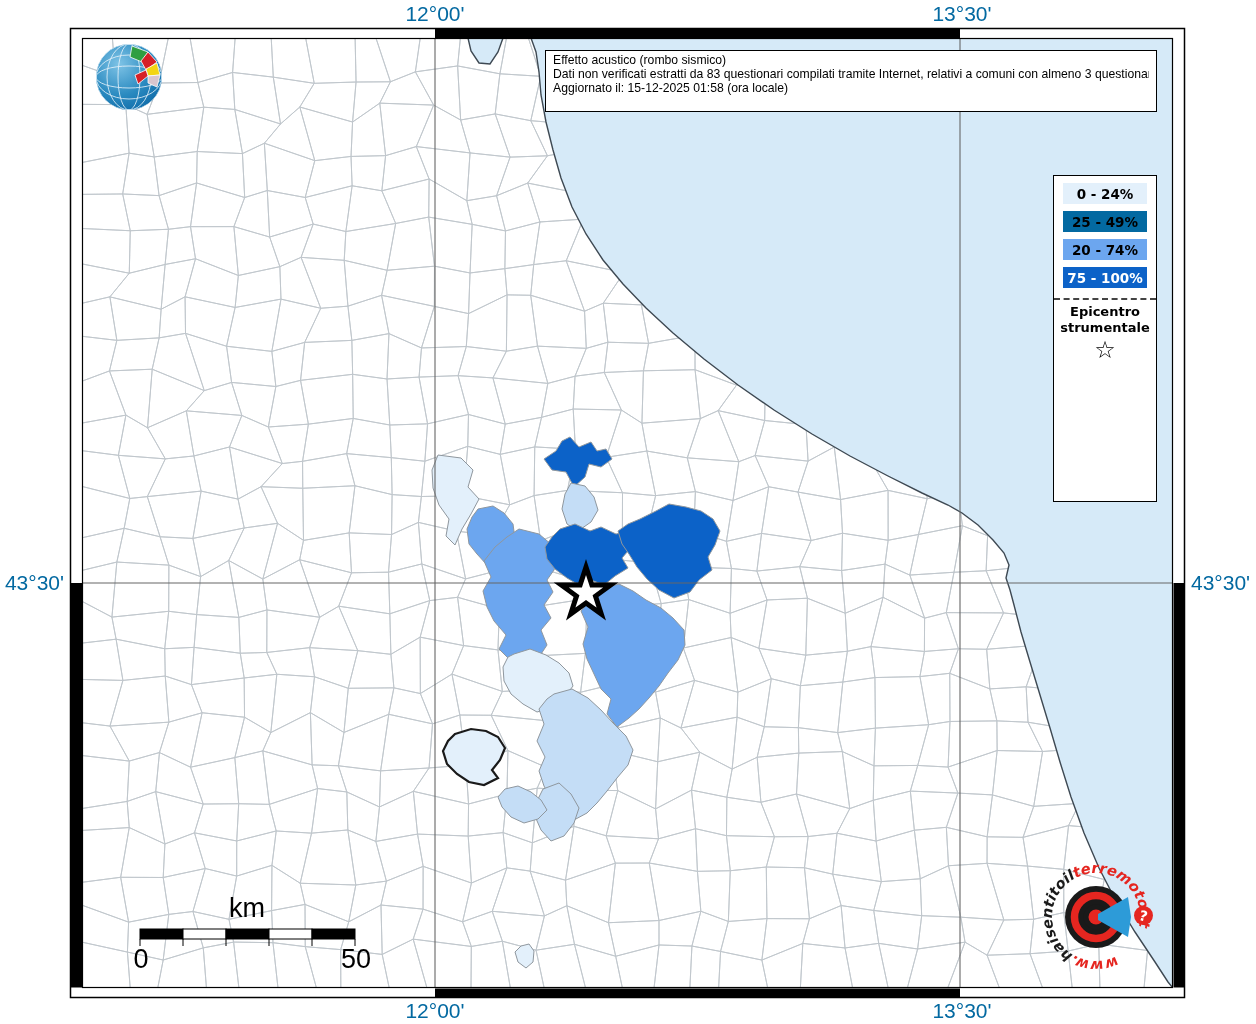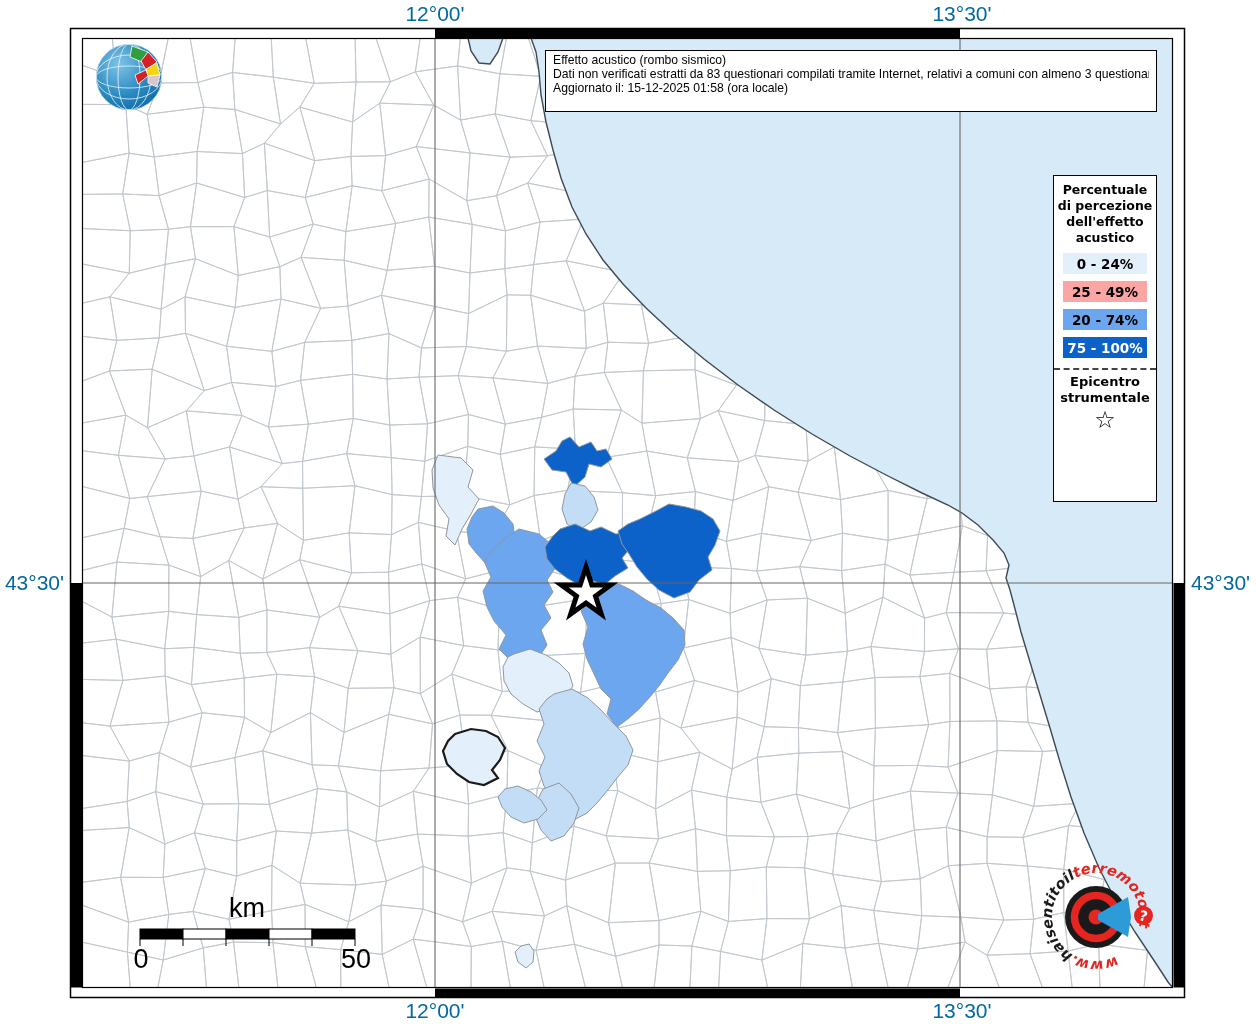--- a/index.html
+++ b/index.html
@@ -872,26 +872,25 @@
         <polygon points="38,4 54,10 48,20 36,15" fill="#2F9E41"></polygon>
         <polygon points="54,10 63,20 52,28 47,19" fill="#D62027"></polygon>
         <polygon points="63,21 66,33 54,34 52,27" fill="#F3D513"></polygon>
         <polygon points="52,28 54,34 44,42 41,33" fill="#D62027"></polygon>
         <polygon points="66,33 63,45 54,41 54,34" fill="#D9C5CE"></polygon>
       </g>
     </svg>
   </div>
 
   <div id="legend">
-    <div id="legend-title">Percentuale di percezione dell'effetto acustico</div>
     <div class="legend-row">
       <div class="legend-swatch" style="background: rgb(227, 240, 251); color: rgb(0, 0, 0);">0 - 24%</div>
     </div>
     <div class="legend-row">
-      <div class="legend-swatch" style="background: #fca5a5; color: rgb(0, 0, 0);">25 - 49%</div>
+      <div class="legend-swatch" style="background: #0369a1; color: rgb(0, 0, 0);">25 - 49%</div>
     </div>
     <div class="legend-row">
       <div class="legend-swatch" style="background: rgb(108, 166, 239); color: rgb(0, 0, 0);">20 - 74%</div>
     </div>
     <div class="legend-row">
       <div class="legend-swatch" style="background: rgb(12, 98, 200); color: rgb(255, 255, 255);">75 - 100%</div>
     </div>
     <div id="legend-divider"></div>
     <div id="legend-epi">Epicentro strumentale</div>
     <div id="legend-star">☆</div>

